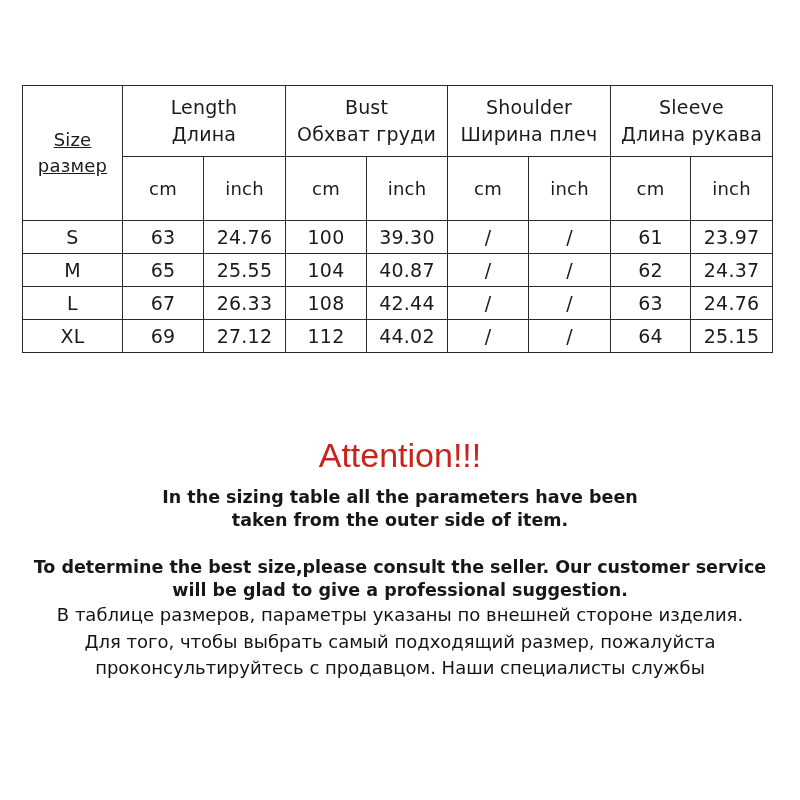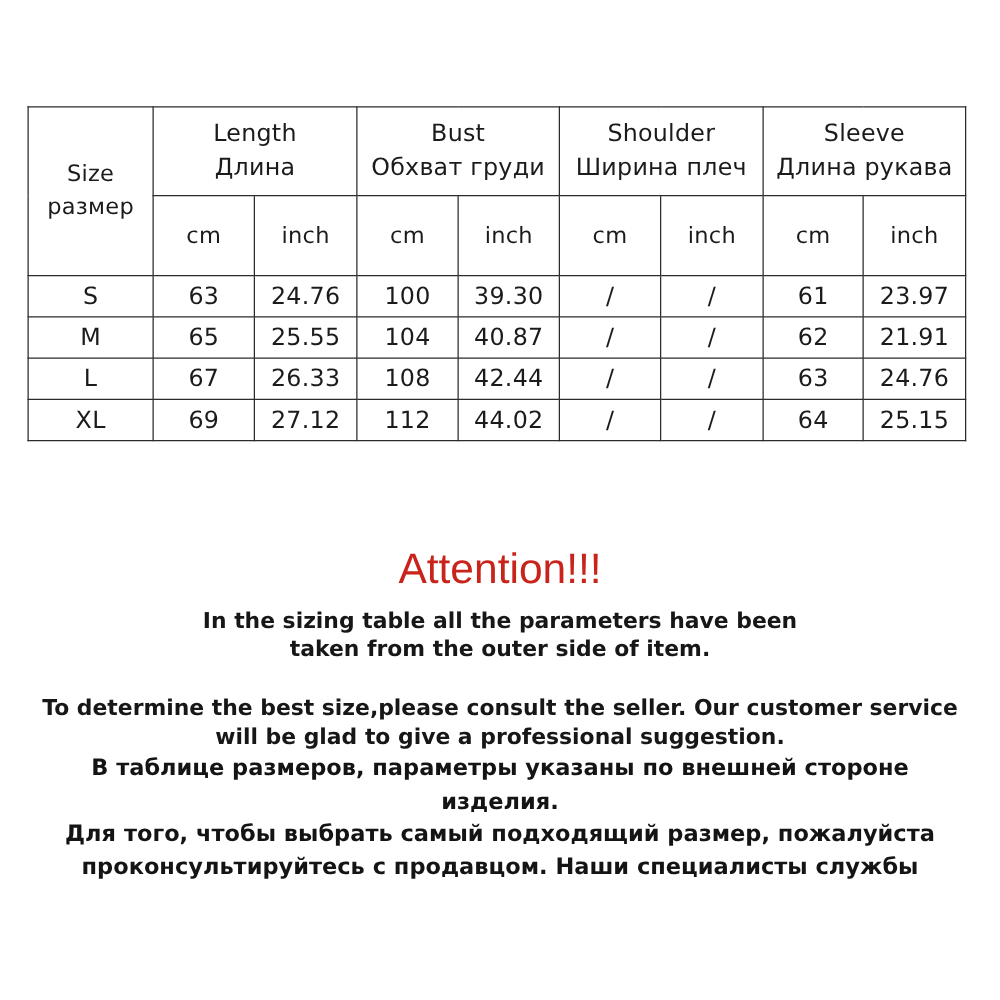--- a/index.html
+++ b/index.html
@@ -36,20 +36,21 @@
     vertical-align: middle;
     font-weight: 400;
     font-family: "DejaVu Sans", sans-serif;
     letter-spacing: 0.2px;
   }
 
   th.size-head {
     font-size: 18px;
     line-height: 1.42;
     padding: 0 2px;
+    text-decoration: underline;
   }
   th.size-head .ln { display: block; }
 
   th.group-head {
     font-size: 19px;
     line-height: 1.42;
     height: 70px;
     padding: 0 2px;
   }
   th.group-head .en { display: block; }
@@ -117,21 +118,21 @@
     font-weight: 700;
     color: #cf2b22;
     letter-spacing: 7px;
     line-height: 1;
     margin: 26px 0 16px 0;
   }
   .attention-ru .bangs { letter-spacing: 0px; }
   .para-ru {
     font-family: "DejaVu Sans", sans-serif;
     font-size: 18px;
-    font-weight: 700;
+    font-weight: 400;
     color: #141414;
     line-height: 1.46;
     margin: 0;
     padding: 0 37px;
   }
   .para-ru .ln { display: block; }
 </style>
 </head>
 <body>
 
@@ -196,21 +197,21 @@
       </tr>
       <tr>
         <td class="cell size-cell">M</td>
         <td class="cell">65</td>
         <td class="cell">25.55</td>
         <td class="cell">104</td>
         <td class="cell">40.87</td>
         <td class="cell slash">/</td>
         <td class="cell slash">/</td>
         <td class="cell">62</td>
-        <td class="cell">21.91</td>
+        <td class="cell">24.37</td>
       </tr>
       <tr>
         <td class="cell size-cell">L</td>
         <td class="cell">67</td>
         <td class="cell">26.33</td>
         <td class="cell">108</td>
         <td class="cell">42.44</td>
         <td class="cell slash">/</td>
         <td class="cell slash">/</td>
         <td class="cell">63</td>

